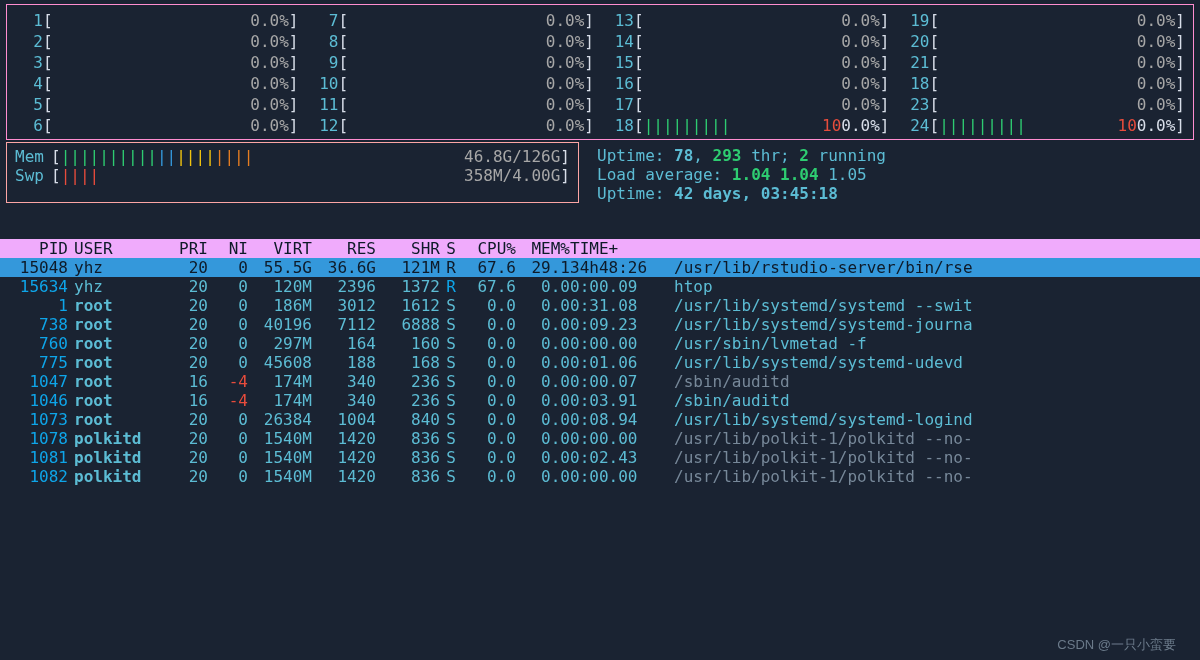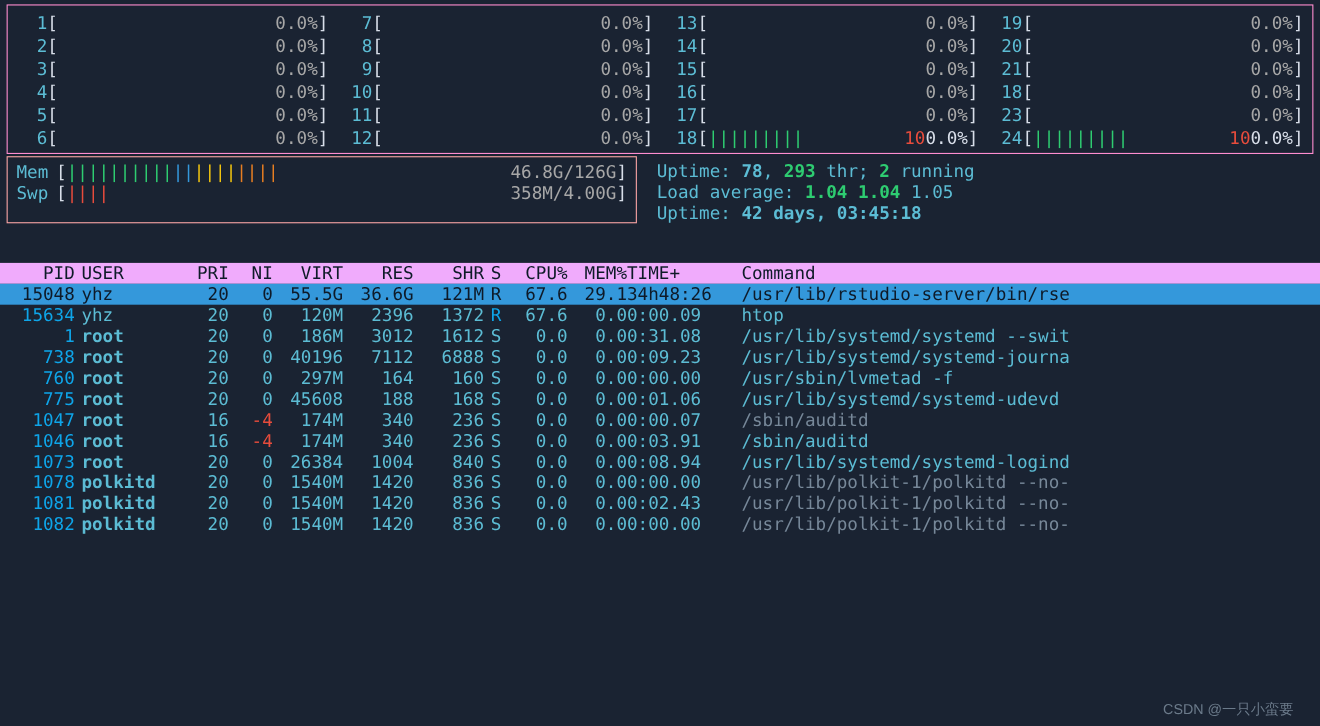--- a/index.html
+++ b/index.html
@@ -179,21 +179,20 @@
     <span class="c-user">USER</span>
     <span class="c-pri">PRI</span>
     <span class="c-ni">NI</span>
     <span class="c-virt">VIRT</span>
     <span class="c-res">RES</span>
     <span class="c-shr">SHR</span>
     <span class="c-s">S</span>
     <span class="c-cpu">CPU%</span>
     <span class="c-mem">MEM%</span>
     <span class="c-time">TIME+</span>
-    <span class="c-cmd">Command</span>
   </div>
   <div id="proc-body">
       <div class="proc-row selected"><span class="c-pid ">15048</span><span class="c-user ">yhz</span><span class="c-pri ">20</span><span class="c-ni ">0</span><span class="c-virt ">55.5G</span><span class="c-res ">36.6G</span><span class="c-shr ">121M</span><span class="c-s ">R</span><span class="c-cpu ">67.6</span><span class="c-mem ">29.1</span><span class="c-time ">34h48:26</span><span class="c-cmd ">/usr/lib/rstudio-server/bin/rse</span></div>
       <div class="proc-row"><span class="c-pid green-t">15634</span><span class="c-user cyan-t">yhz</span><span class="c-pri cyan-t">20</span><span class="c-ni cyan-t">0</span><span class="c-virt cyan-t">120M</span><span class="c-res cyan-t">2396</span><span class="c-shr cyan-t">1372</span><span class="c-s green-t">R</span><span class="c-cpu cyan-t">67.6</span><span class="c-mem cyan-t">0.0</span><span class="c-time cyan-t">0:00.09</span><span class="c-cmd cyan-t">htop</span></div>
       <div class="proc-row"><span class="c-pid green-t">1</span><span class="c-user bold cyan-t">root</span><span class="c-pri cyan-t">20</span><span class="c-ni cyan-t">0</span><span class="c-virt cyan-t">186M</span><span class="c-res cyan-t">3012</span><span class="c-shr cyan-t">1612</span><span class="c-s cyan-t">S</span><span class="c-cpu cyan-t">0.0</span><span class="c-mem cyan-t">0.0</span><span class="c-time cyan-t">0:31.08</span><span class="c-cmd cyan-t">/usr/lib/systemd/systemd --swit</span></div>
       <div class="proc-row"><span class="c-pid green-t">738</span><span class="c-user bold cyan-t">root</span><span class="c-pri cyan-t">20</span><span class="c-ni cyan-t">0</span><span class="c-virt cyan-t">40196</span><span class="c-res cyan-t">7112</span><span class="c-shr cyan-t">6888</span><span class="c-s cyan-t">S</span><span class="c-cpu cyan-t">0.0</span><span class="c-mem cyan-t">0.0</span><span class="c-time cyan-t">0:09.23</span><span class="c-cmd cyan-t">/usr/lib/systemd/systemd-journa</span></div>
       <div class="proc-row"><span class="c-pid green-t">760</span><span class="c-user bold cyan-t">root</span><span class="c-pri cyan-t">20</span><span class="c-ni cyan-t">0</span><span class="c-virt cyan-t">297M</span><span class="c-res cyan-t">164</span><span class="c-shr cyan-t">160</span><span class="c-s cyan-t">S</span><span class="c-cpu cyan-t">0.0</span><span class="c-mem cyan-t">0.0</span><span class="c-time cyan-t">0:00.00</span><span class="c-cmd cyan-t">/usr/sbin/lvmetad -f</span></div>
       <div class="proc-row"><span class="c-pid green-t">775</span><span class="c-user bold cyan-t">root</span><span class="c-pri cyan-t">20</span><span class="c-ni cyan-t">0</span><span class="c-virt cyan-t">45608</span><span class="c-res cyan-t">188</span><span class="c-shr cyan-t">168</span><span class="c-s cyan-t">S</span><span class="c-cpu cyan-t">0.0</span><span class="c-mem cyan-t">0.0</span><span class="c-time cyan-t">0:01.06</span><span class="c-cmd cyan-t">/usr/lib/systemd/systemd-udevd</span></div>
       <div class="proc-row"><span class="c-pid green-t">1047</span><span class="c-user bold cyan-t">root</span><span class="c-pri cyan-t">16</span><span class="c-ni red-t">-4</span><span class="c-virt cyan-t">174M</span><span class="c-res cyan-t">340</span><span class="c-shr cyan-t">236</span><span class="c-s cyan-t">S</span><span class="c-cpu cyan-t">0.0</span><span class="c-mem cyan-t">0.0</span><span class="c-time cyan-t">0:00.07</span><span class="c-cmd gray-t">/sbin/auditd</span></div>
       <div class="proc-row"><span class="c-pid green-t">1046</span><span class="c-user bold cyan-t">root</span><span class="c-pri cyan-t">16</span><span class="c-ni red-t">-4</span><span class="c-virt cyan-t">174M</span><span class="c-res cyan-t">340</span><span class="c-shr cyan-t">236</span><span class="c-s cyan-t">S</span><span class="c-cpu cyan-t">0.0</span><span class="c-mem cyan-t">0.0</span><span class="c-time cyan-t">0:03.91</span><span class="c-cmd cyan-t">/sbin/auditd</span></div>

